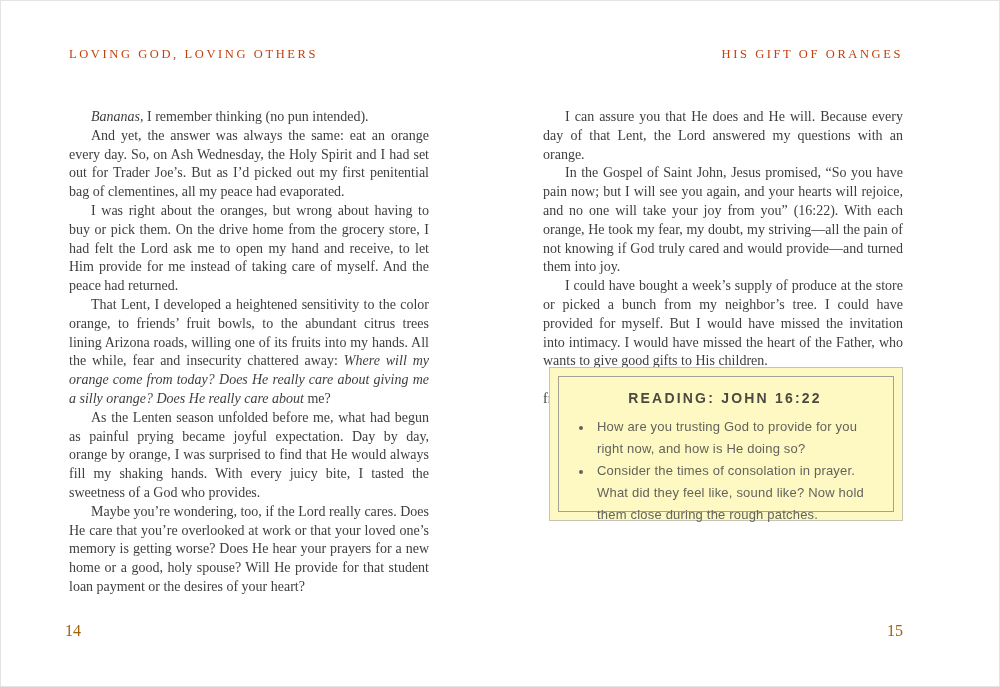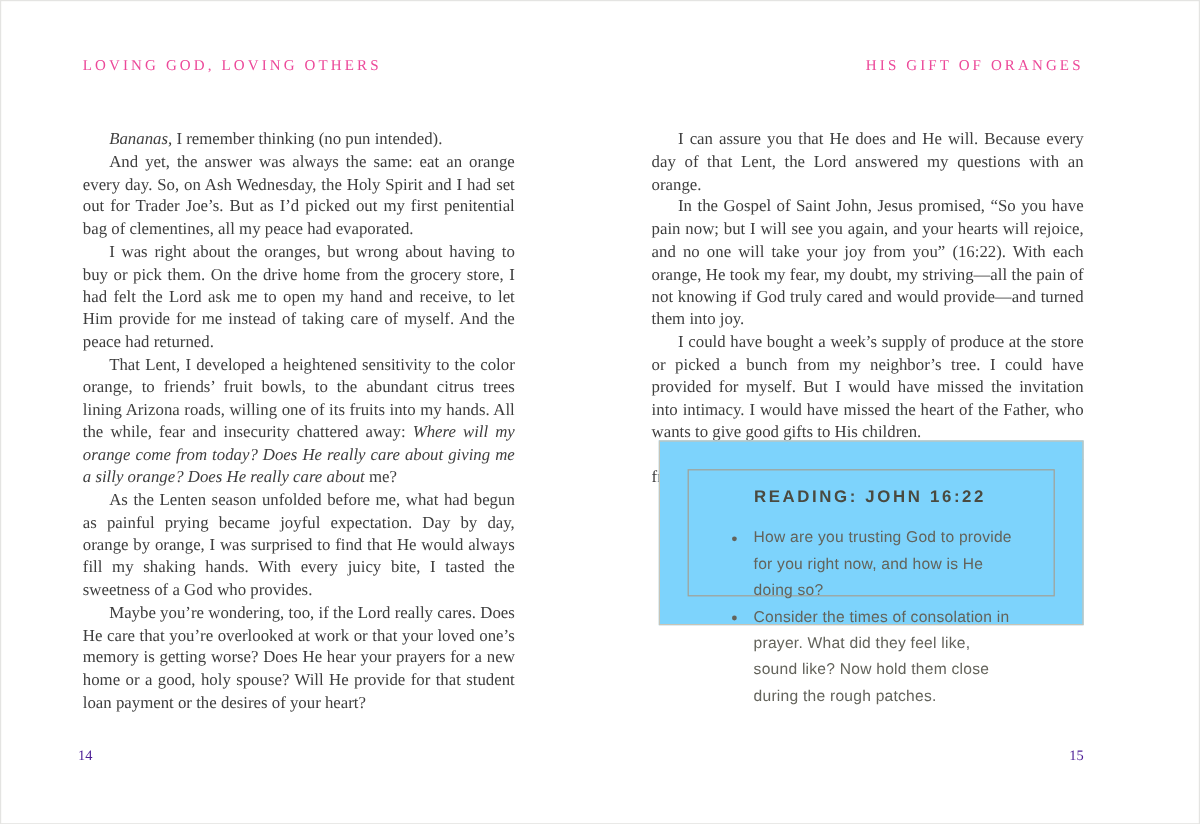--- a/index.html
+++ b/index.html
@@ -12,66 +12,66 @@
     overflow:hidden;
     font-family:"Liberation Serif", serif;
   }
   .page{position:absolute;top:0;height:687px;width:360px;}
   .page.left{left:68px;}
   .page.right{left:542px;}
   .running-head{
     position:absolute;top:46px;left:0;right:0;
     font-size:12.5px;
     letter-spacing:2.6px;
-    color:#ec4899;
+    color:#c2410c;
     text-transform:uppercase;
     font-family:"Liberation Serif", serif;
   }
   .running-head.rh-left{text-align:left;}
   .running-head.rh-right{text-align:right;}
   .body-text{
     position:absolute;top:71px;left:0;width:360px;
     font-size:14px;line-height:18.8px;color:#3e3e3e;
     text-align:justify;
     margin-top:36px;
   }
   .body-text p{margin:0;text-indent:22px;}
   .body-text .it{font-style:italic;}
   .folio{
     position:absolute;top:621px;
-    font-size:12px;color:#4c1d95;
+    font-size:16px;color:#a16207;
     font-family:"Liberation Serif", serif;
   }
   .folio.f-left{left:-4px;}
   .folio.f-right{right:0;text-align:left;}
   .reading-box{
     position:absolute;top:366px;left:6px;
     width:354px;height:154px;
     box-sizing:border-box;
-    background:#7dd3fc;
+    background:#fef9c3;
     border:1px solid #c7c4b6;
-    padding:23px;
+    padding:8px;
   }
   .reading-box-inner{
     box-sizing:border-box;
     height:100%;
     border:1px solid #a2a194;
     padding:9px 14px 0 12px;
   }
   .reading-box-title{
     text-align:center;
     font-family:"Liberation Sans", sans-serif;
     font-weight:bold;
     font-size:14px;
     letter-spacing:2.2px;
     color:#4a4a40;
     margin:4px 0 10px 0;
   }
   .reading-box ul{
-    margin:16px;
+    margin:0;
     padding:0 0 0 22px;
     list-style:disc;
     color:#63635b;
     font-family:"Liberation Sans", sans-serif;
     font-size:13px;
     line-height:22px;
     letter-spacing:0.2px;
   }
   .reading-box li{padding-left:4px;}
   .reading-box li::marker{color:#63635b;font-size:12px;}

